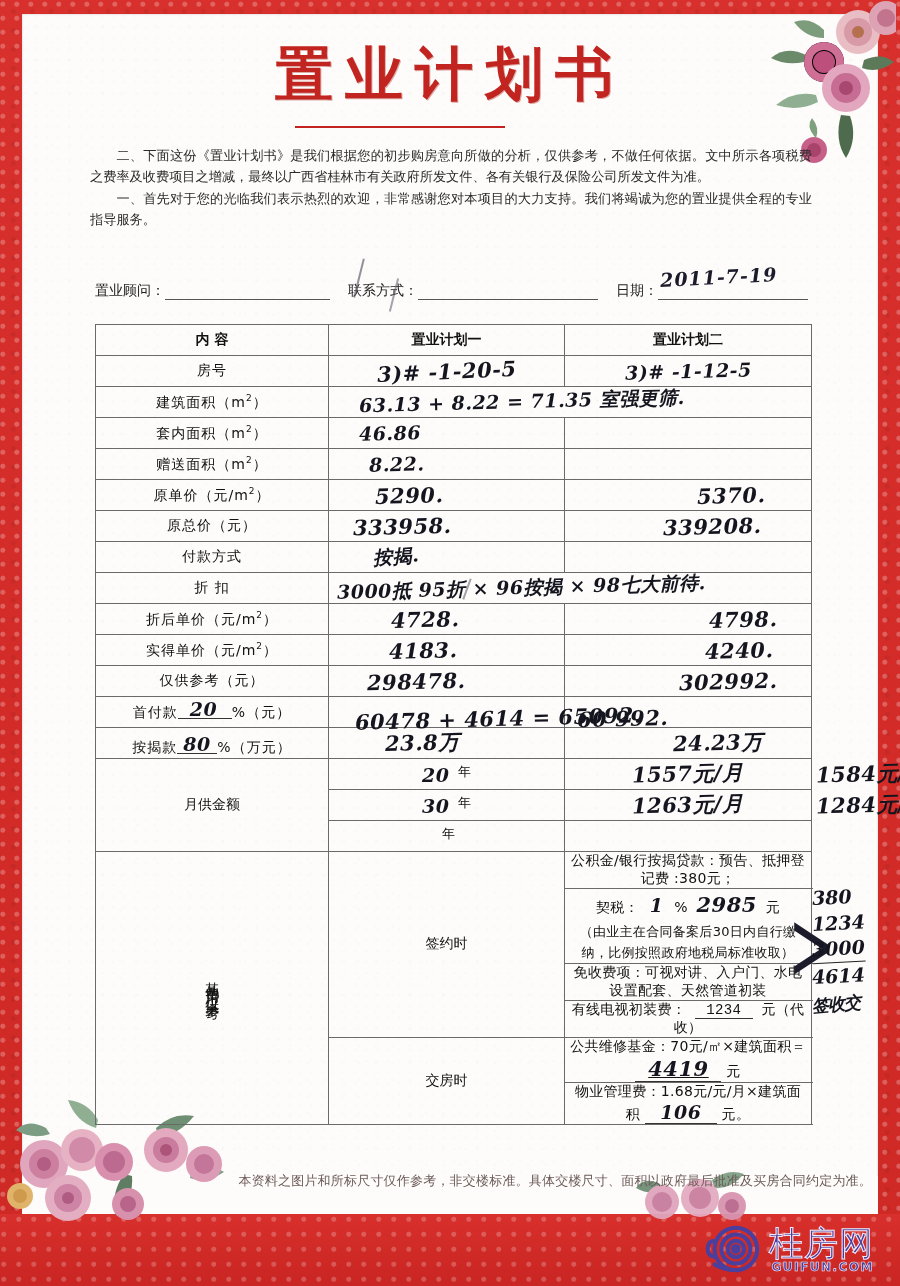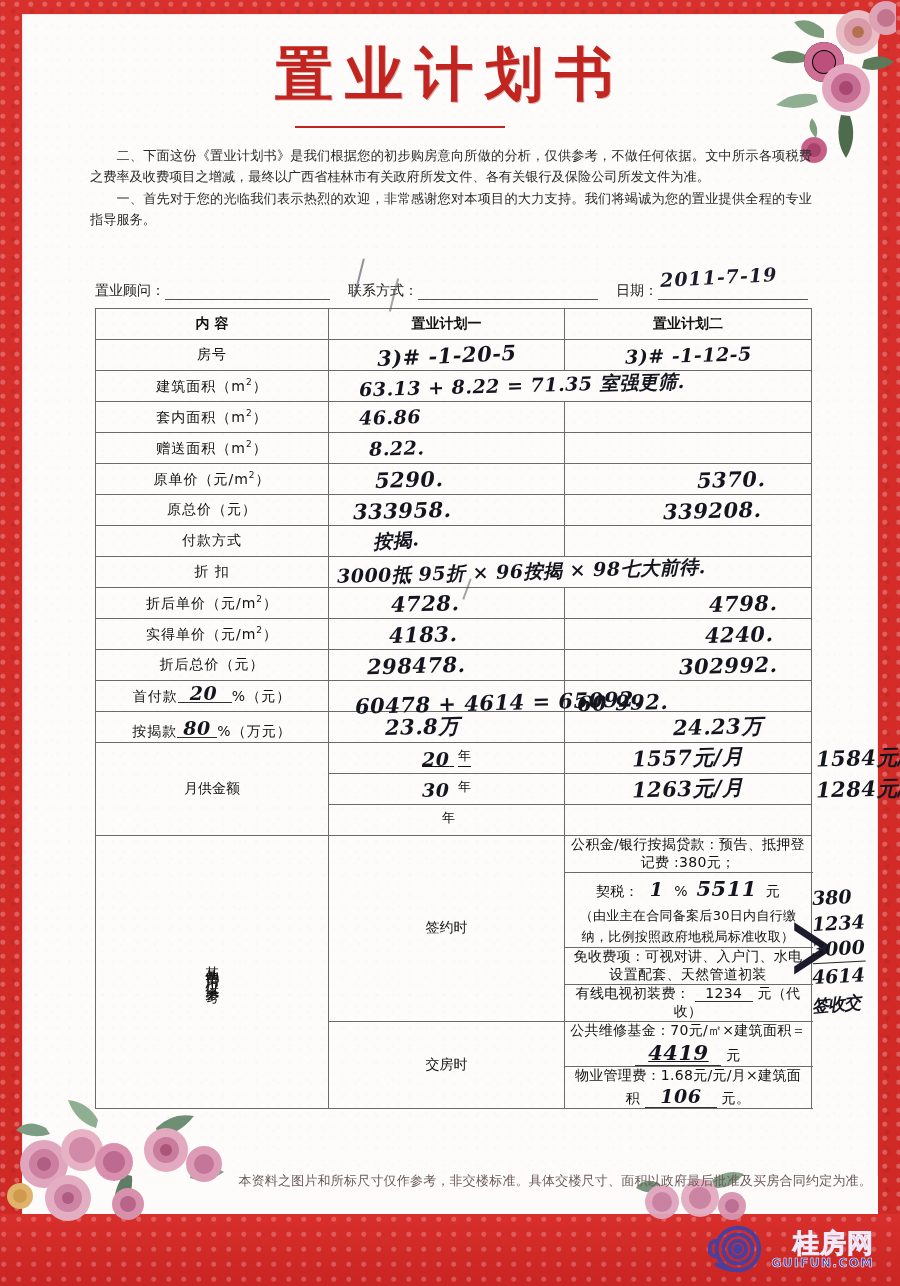--- a/index.html
+++ b/index.html
@@ -89,21 +89,21 @@
     transform:rotate(-3deg);
     font-style:italic;font-weight:bold;
     letter-spacing:1px;white-space:nowrap;
   }
   .hand-scrawl{
     position:absolute;top:-13px;left:6px;
     font-size:16px;color:#333;letter-spacing:6px;
   }
   
   table.main{
-    position:absolute;left:95px;top:308px;
+    position:absolute;left:95px;top:324px;
     width:716px;border-collapse:collapse;
     table-layout:fixed;
   }
   table.main td{
     border:1px solid #6a6a6a;
     height:30px;
     font-size:14px;color:#111;
     text-align:center;vertical-align:middle;
     padding:0 4px;
     position:relative;
@@ -178,21 +178,21 @@
   .logo{
     position:absolute;right:26px;bottom:8px;
     display:flex;align-items:center;gap:8px;
   }
   .logo .snail{width:58px;height:58px;}
   .logo .lg-txt{
     display:flex;flex-direction:column;line-height:1;
   }
   .logo .cn{
     font-family:"DejaVu Serif","Liberation Serif",serif;
-    font-weight:bold;font-size:26px;color:#4b3f9e;
+    font-weight:normal;font-size:34px;color:#4b3f9e;
     letter-spacing:1px;
     text-align:right;
     -webkit-text-stroke:1px #f0eaf8;
   }
   .logo .en{
     font-weight:bold;font-size:12px;color:#4b3f9e;
     letter-spacing:1.5px;margin-top:1px;text-align:right;
     -webkit-text-stroke:.6px #f0eaf8;
   }
   
@@ -403,21 +403,21 @@
         <td class="lbl-cell">实得单价（元/m<span class="sup">2</span>）</td>
         <td style="text-align:left;padding-left:60px;">
           <span class="hw hw-l tilt2">4183.</span>
         </td>
         <td style="text-align:right;padding-right:38px;">
           <span class="hw hw-l tilt2">4240.</span>
         </td>
       </tr>
 
       <tr>
-        <td class="lbl-cell">折后总价（元）</td>
+        <td class="lbl-cell">仅供参考（元）</td>
         <td style="text-align:left;padding-left:38px;">
           <span class="hw hw-l tilt2">298478.</span>
         </td>
         <td style="text-align:right;padding-right:34px;">
           <span class="hw hw-l tilt2">302992.</span>
         </td>
       </tr>
 
       <tr>
         <td class="lbl-cell">
@@ -438,21 +438,21 @@
         <td style="text-align:left;padding-left:56px;">
           <span class="hw hw-l tilt2">23.8万</span>
         </td>
         <td style="text-align:right;padding-right:48px;">
           <span class="hw hw-l tilt2">24.23万</span>
         </td>
       </tr>
 
       <tr>
         <td rowspan="3" style="width:118px;">月供金额</td>
-        <td style="width:115px;border-left:1px solid #6a6a6a;text-decoration:underline;">
+        <td style="width:115px;border-left:1px solid #6a6a6a;">
           <span class="hw hw-m">20</span>
           <span style="font-size:13px;vertical-align:super;margin-left:4px;">年</span>
         </td>
         <td>
           <span class="hw hw-l tilt2">1557元/月</span>
         </td>
         <td>
           <span class="hw hw-l tilt2">1584元/月</span>
         </td>
       </tr>
@@ -482,31 +482,31 @@
           <span class="fee-vert">其他费用（仅供参考）</span>
         </td>
         <td rowspan="4" style="width:76px;">签约时</td>
         <td colspan="2" class="fee-text" style="height:30px;">公积金/银行按揭贷款：预告、抵押登记费 :380元；</td>
       </tr>
       <tr>
         <td colspan="2" class="fee-text" style="height:52px;line-height:1.5;">
           <span>契税：</span>
           <span class="hw hw-m" style="margin:0 6px;">1</span>
           <span>%</span>
-          <span class="hw hw-l" style="margin:0 4px;">5511</span>
+          <span class="hw hw-l" style="margin:0 4px;">2985</span>
           <span>元</span>
           <br>
           <span class="sub">（由业主在合同备案后30日内自行缴纳，比例按照政府地税局标准收取）</span>
         </td>
       </tr>
       <tr>
         <td colspan="2" class="fee-text" style="height:30px;">免收费项：可视对讲、入户门、水电设置配套、天然管道初装</td>
       </tr>
       <tr>
-        <td colspan="2" class="fee-text" style="height:30px;">
+        <td colspan="2" class="fee-text" style="height:30px;font-family:Liberation Mono, monospace;">
           <span>有线电视初装费：</span>
           <span class="fee-ul"><span>1234</span></span>
           <span>元（代收）</span>
         </td>
       </tr>
       <tr>
         <td rowspan="2" style="width:76px;">交房时</td>
         <td colspan="2" class="fee-text" style="height:30px;">
           <span>公共维修基金：70元/㎡×建筑面积＝</span>
           <span class="fee-ul" style="min-width:86px;text-decoration:underline;"><span class="hw hw-l">4419</span></span>

